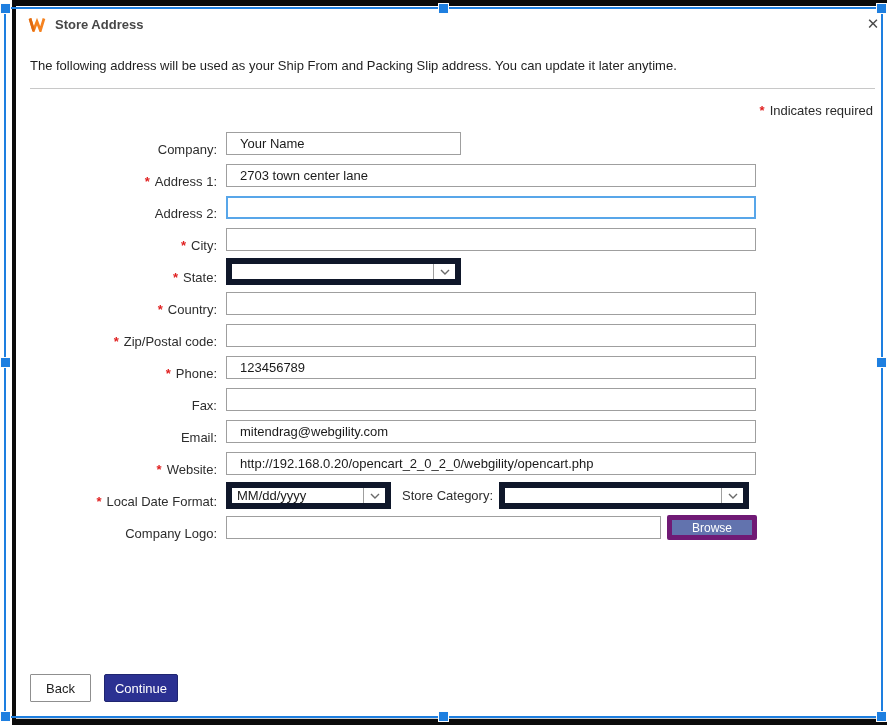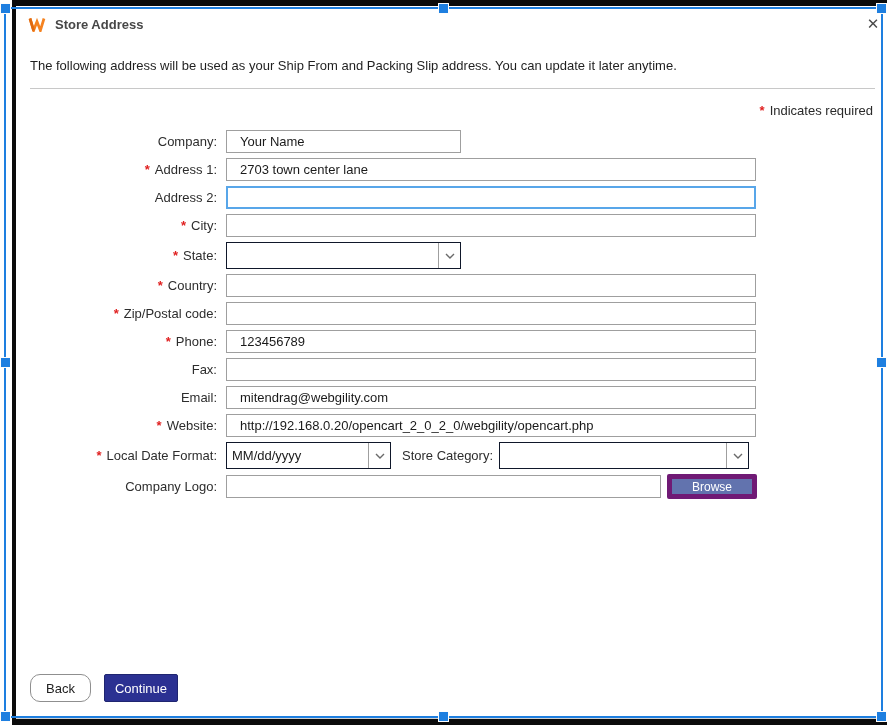--- a/index.html
+++ b/index.html
@@ -35,57 +35,57 @@
   }
   .required-note .req { margin-right: 5px; }
   .req { color: #e02020; font-weight: 700; font-size: 13px; }
 
   
   .form { margin-top: 12px; }
   .row { display: flex; align-items: center; margin-bottom: 5px; }
   .lbl {
     flex: none; width: 196px; padding-right: 9px;
     display: flex; justify-content: flex-end; align-items: center; gap: 5px;
-    font-size: 13px; color: #2d2d2d;
+    font-size: 13px; color: #2d2d2d; margin-top: 12px;
   }
   .inp {
     height: 23px; border: 1px solid #9f9f9f; background: #fff;
     font-family: "Liberation Sans", sans-serif; font-size: 13px; color: #1a1a1a;
     padding: 0 13px; border-radius: 0; outline: none;
   }
   .inp.focused { border: 2px solid #58a6e9; }
   .w-md   { width: 235px; }
   .w-full { width: 530px; }
   .w-date { width: 165px; }
   .w-cat  { width: 250px; }
   .w-logo { width: 435px; }
 
   .select {
-    height: 27px; border: 1px solid #0f172a; background: #fff;
+    height: 27px; border: 6px solid #0f172a; background: #fff;
     display: flex; align-items: center; cursor: default;
   }
   .select .sel-value { flex: 1; font-size: 13px; color: #1a1a1a; padding: 0 5px; }
   .select .chev {
     flex: none; width: 22px; align-self: stretch;
     border-left: 1px solid #9f9f9f;
     display: flex; align-items: center; justify-content: center;
   }
   .label2 { font-size: 13px; color: #2d2d2d; margin-left: 11px; margin-right: 6px; }
   .browse-btn {
     margin-left: 6px; width: 90px; height: 25px;
     background: #6273ae; border: 5px solid #701a75; border-radius: 2px;
     color: #ffffff; font-family: "Liberation Sans", sans-serif; font-size: 12px;
     cursor: pointer;
   }
 
   
   .footer { position: absolute; left: 14px; bottom: 17px; display: flex; gap: 13px; }
   .back-btn {
     width: 61px; height: 28px; background: #ffffff;
-    border: 1px solid #8f8f8f; border-radius: 10px;
+    border: 1px solid #8f8f8f; border-radius: 1px;
     font-family: "Liberation Sans", sans-serif; font-size: 13px; color: #222;
     cursor: pointer;
   }
   .continue-btn {
     width: 74px; height: 28px; background: #2b3192;
     border: 1px solid #1f2570; border-radius: 2px;
     font-family: "Liberation Sans", sans-serif; font-size: 13px; color: #ffffff;
     cursor: pointer;
   }
 

